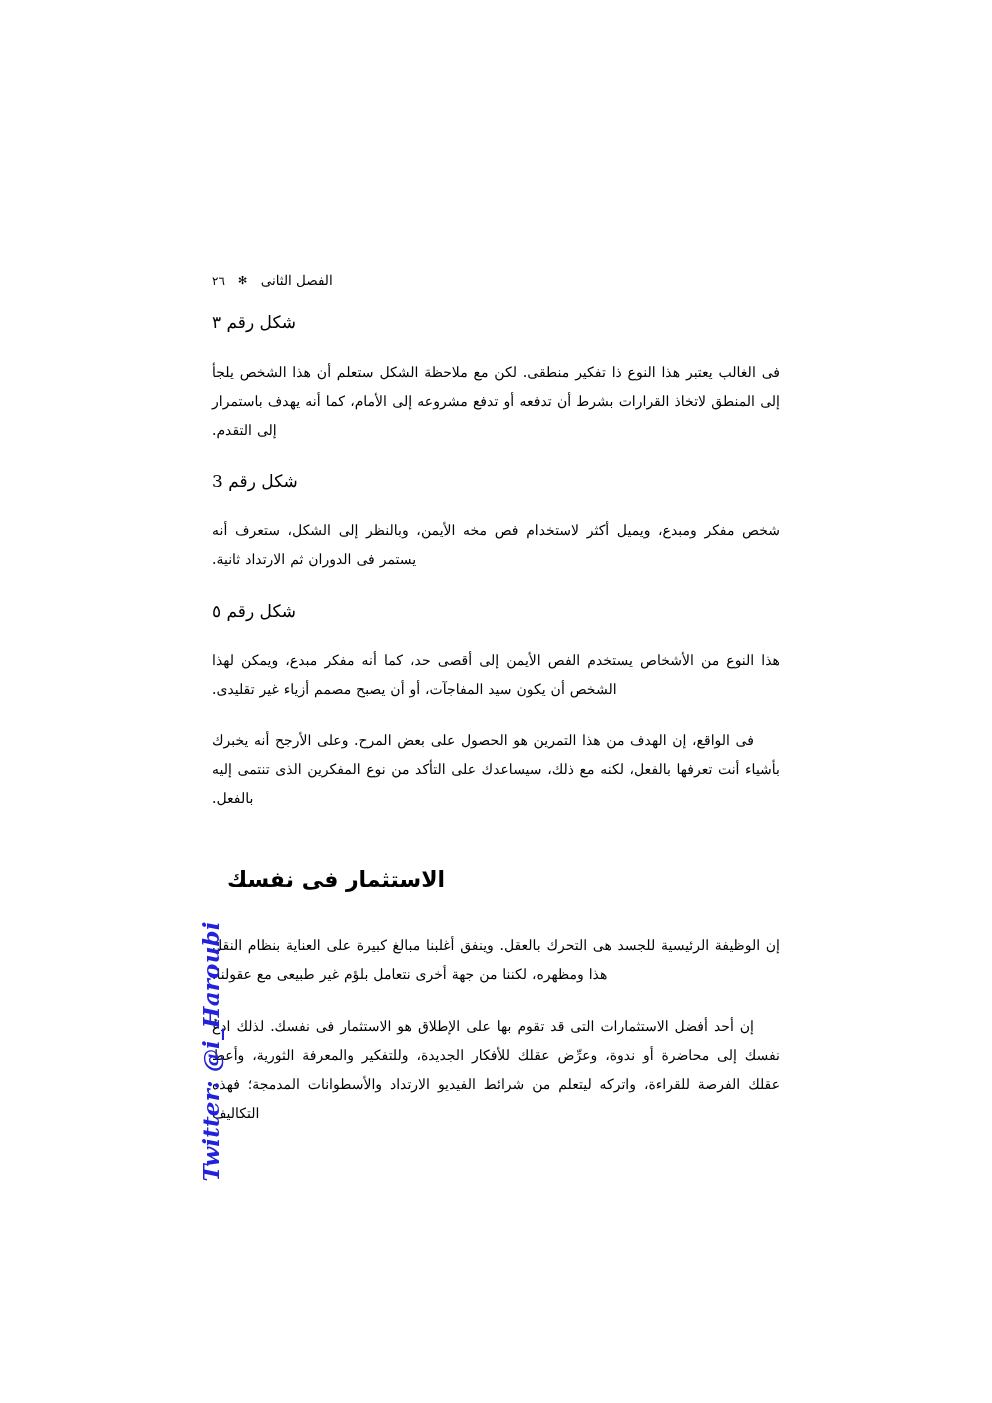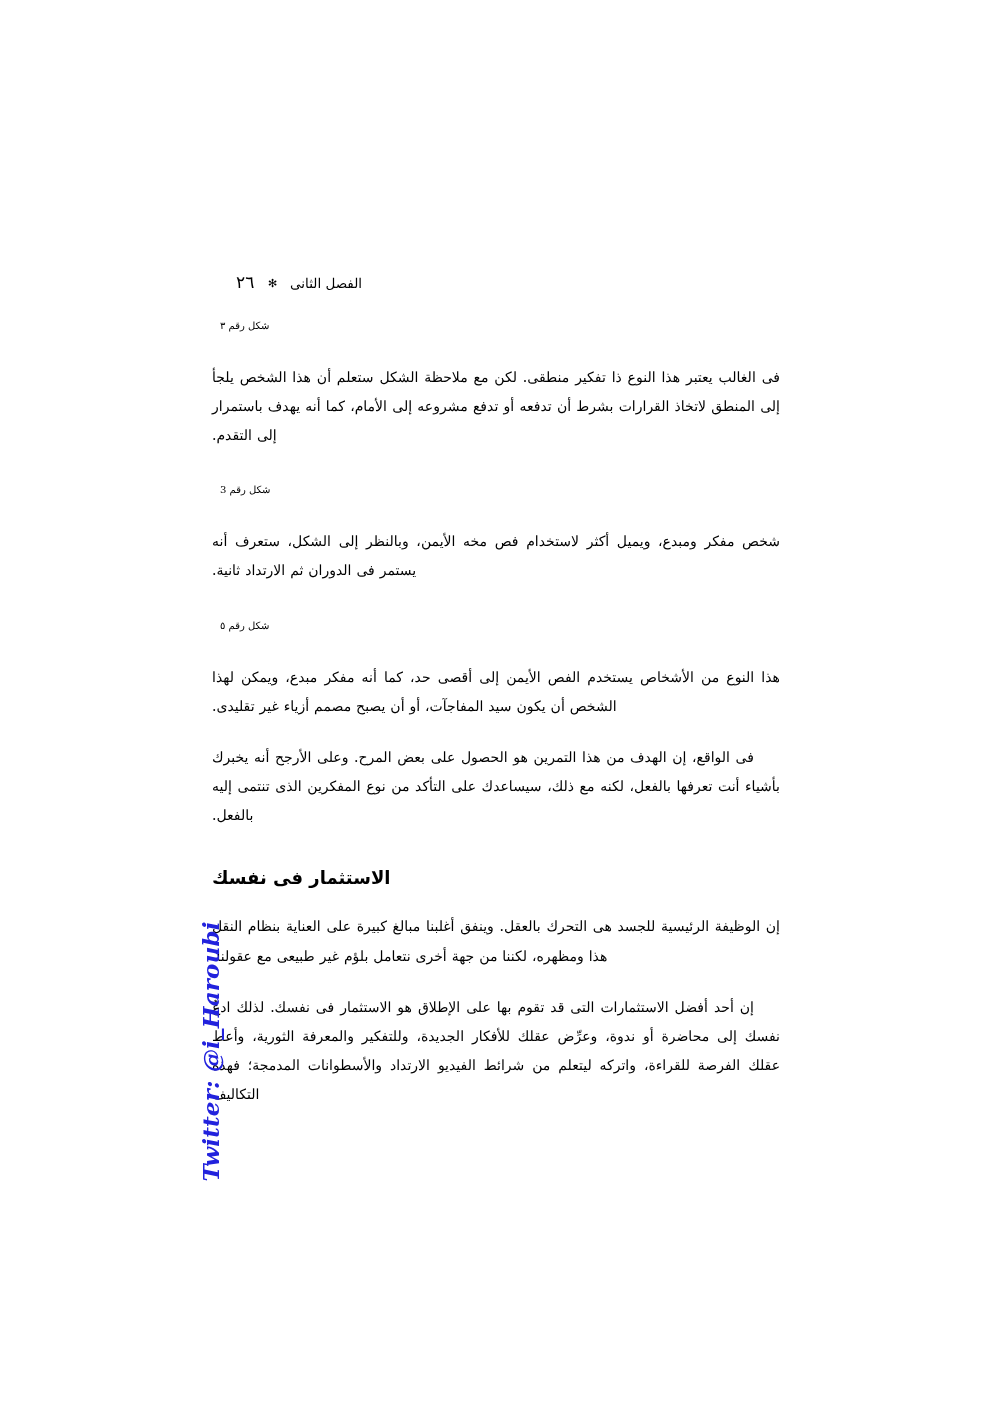--- a/index.html
+++ b/index.html
@@ -42,38 +42,37 @@
     letter-spacing: 0px;
   }
   .running-header .hdr-ornament {
     display: inline-block;
     font-size: 11px;
     margin: 0 9px;
     vertical-align: 1px;
     transform: scaleX(1.05);
   }
   .running-header .hdr-page {
-    font-size: 17px;
-    margin-left: 24px;
+    font-size: 12px;
   }
 
   
   .content {
     position: absolute;
     top: 310px;
     right: 212px;
     width: 568px;
     direction: rtl;
   }
 
   .fig-caption {
-    font-size: 10px;
+    font-size: 17px;
     line-height: 1.5;
     text-align: left;
-    margin: 8px;
+    margin: 0;
     padding: 0;
     white-space: nowrap;
     font-family: "DejaVu Serif", "Liberation Serif", serif;
   }
 
   .body-par {
     font-size: 14px;
     line-height: 2.08;
     text-align: justify;
     text-align-last: left;
@@ -81,25 +80,25 @@
     padding: 0;
     font-family: "DejaVu Serif", "Liberation Serif", serif;
     word-spacing: 0.5px;
   }
 
   .body-par.indent {
     text-indent: 26px;
   }
 
   .section-heading {
-    font-size: 18px;
+    font-size: 22px;
     font-weight: bold;
     line-height: 1.35;
     text-align: left;
-    margin: 0;
+    margin: 15px;
     padding: 0;
     white-space: nowrap;
     font-family: "DejaVu Sans", "Liberation Sans", sans-serif;
   }
 
   
   .gap-cap-to-par  { height: 22px; }
   .gap-par-to-cap  { height: 24px; }
   .gap-par-to-par  { height: 22px; }
   .gap-par-to-head { height: 36px; }

